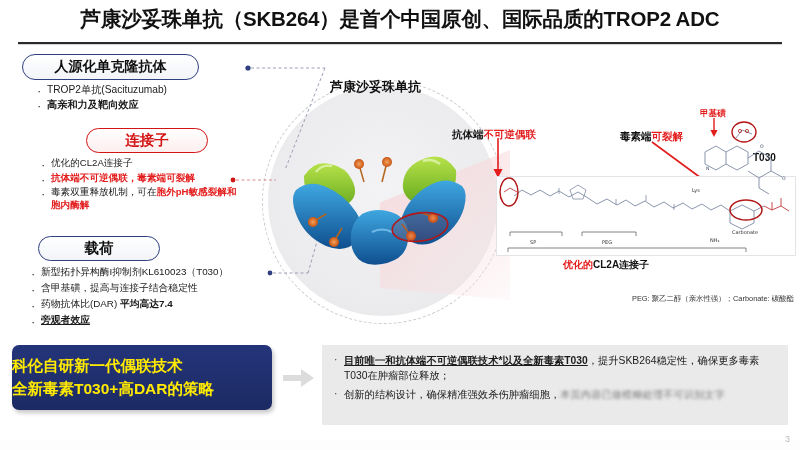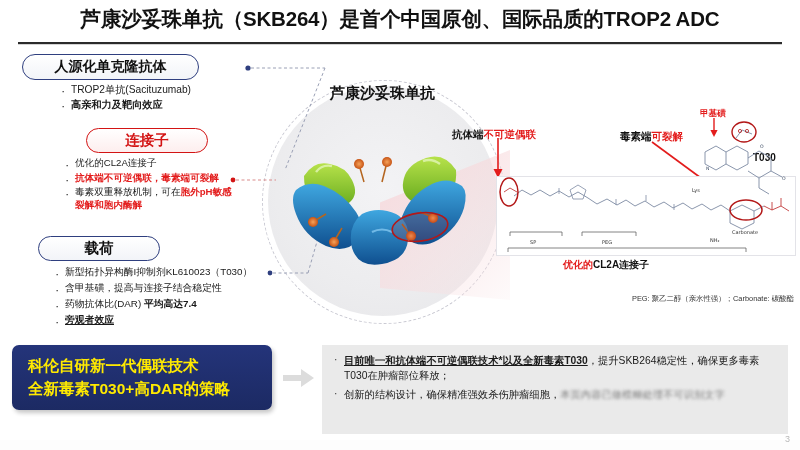--- a/index.html
+++ b/index.html
@@ -17,64 +17,64 @@
   .pill.blue{border:1.4px solid #2f3f7f;color:#101010;}
   .pill.red{border:1.4px solid #d31414;color:#d31414;
      background:linear-gradient(180deg,#ffffff 0%,#fdeeee 100%);}
 
   #pill-mab{left:22px;top:54px;width:175px;height:24px;font-size:14px;text-align:right;}
   #pill-linker{left:86px;top:128px;width:120px;height:23px;font-size:14.5px;}
   #pill-payload{left:38px;top:236px;width:120px;height:23px;font-size:14.5px;}
 
   
   .blist{position:absolute;color:#1a1a1a;}
-  .blist .li{position:relative;padding-left:11px;margin-bottom:2px;line-height:1.32;margin-left:24px;}
+  .blist .li{position:relative;padding-left:11px;margin-bottom:2px;line-height:1.32;}
   .blist .li::before{content:"·";position:absolute;left:1px;top:-1px;font-size:13px;color:#333;}
   .red{color:#e31c1c;font-weight:bold;}
   .bold{font-weight:bold;}
   .uline{text-decoration:underline;}
 
   #list-mab{left:36px;top:83px;width:215px;font-size:10.2px;}
   #list-linker{left:40px;top:157px;width:200px;font-size:9.6px;}
   #list-payload{left:30px;top:266px;width:230px;font-size:9.8px;}
   #list-payload .li{margin-bottom:3px;}
 
   
   .halo{position:absolute;left:268px;top:86px;width:230px;height:230px;border-radius:50%;
     background:radial-gradient(circle at 50% 45%,#f3f3f5 0%,#ececee 62%,#e6e6e9 100%);}
   .halo-ring{position:absolute;left:262px;top:80px;width:242px;height:242px;border-radius:50%;
     border:1px dashed #c9c9d2;}
   .pinkwedge{position:absolute;left:380px;top:150px;width:130px;height:150px;
     background:linear-gradient(135deg,rgba(247,213,216,.85),rgba(250,236,237,.25));
     clip-path:polygon(0% 35%,100% 0%,100% 100%,0% 92%);}
-  .centre-label{position:absolute;left:330px;top:84px;font-size:15px;font-weight:bold;color:#111;white-space:nowrap;text-align:center;}
+  .centre-label{position:absolute;left:330px;top:78px;font-size:13px;font-weight:bold;color:#111;white-space:nowrap;text-align:center;}
 
   .ab{position:absolute;left:290px;top:128px;width:180px;height:140px;}
 
   
   .chem-panel{position:absolute;left:496px;top:176px;width:298px;height:78px;background:#ffffff;
     border:1px solid #e3e3e8;}
   .lab{position:absolute;font-weight:bold;white-space:nowrap;}
   #lab-ab{left:452px;top:128px;font-size:10.5px;color:#111;}
   #lab-tox{left:620px;top:130px;font-size:10.5px;color:#111;}
   #lab-methyl{left:700px;top:108px;font-size:8.6px;color:#e31c1c;}
   #lab-t030{left:753px;top:152px;font-size:10px;color:#111;}
   #cap-linker{left:563px;top:258px;font-size:10px;color:#111;}
   #cap-linker .red{font-size:10px;margin-top:14px;}
   #foot-note{position:absolute;left:588px;top:294px;font-size:7.4px;color:#333;white-space:nowrap;padding-left:44px;}
 
   
   .bluebox{position:absolute;left:12px;top:345px;width:260px;height:65px;border-radius:7px;
     background:linear-gradient(180deg,#24347a 0%,#1c2a63 100%);box-shadow:2px 3px 4px rgba(0,0,0,.22);
-    display:flex;flex-direction:column;justify-content:center;padding-left:16px;box-sizing:border-box;}
+    display:flex;flex-direction:column;justify-content:center;padding-left:0;box-sizing:border-box;}
   .bluebox div{color:#ffea00;font-size:15.5px;font-weight:bold;line-height:1.45;white-space:nowrap;}
 
   .bigarrow{position:absolute;left:283px;top:368px;width:32px;height:20px;}
 
-  .greybox{position:absolute;left:322px;top:345px;width:466px;height:89px;background:#eaeaea;}
+  .greybox{position:absolute;left:322px;top:345px;width:466px;height:80px;background:#eaeaea;}
   .greybox .li{position:relative;padding-left:12px;font-size:10.3px;color:#1b1b1b;line-height:1.42;margin-bottom:5px;}
   .greybox .li::before{content:"·";position:absolute;left:2px;top:-1px;color:#333;}
   .gb-inner{padding:9px 12px 0 10px;}
   .blur{display:inline-block;color:#777;filter:blur(1.7px);letter-spacing:.3px;font-size:10px;}
 
   .pagenum{position:absolute;right:10px;bottom:6px;font-size:9px;color:#b9b9b9;}
   .footbar{position:absolute;left:0;bottom:0;width:800px;height:10px;background:#fdfdfd;}
 </style>
 </head>
 <body>

